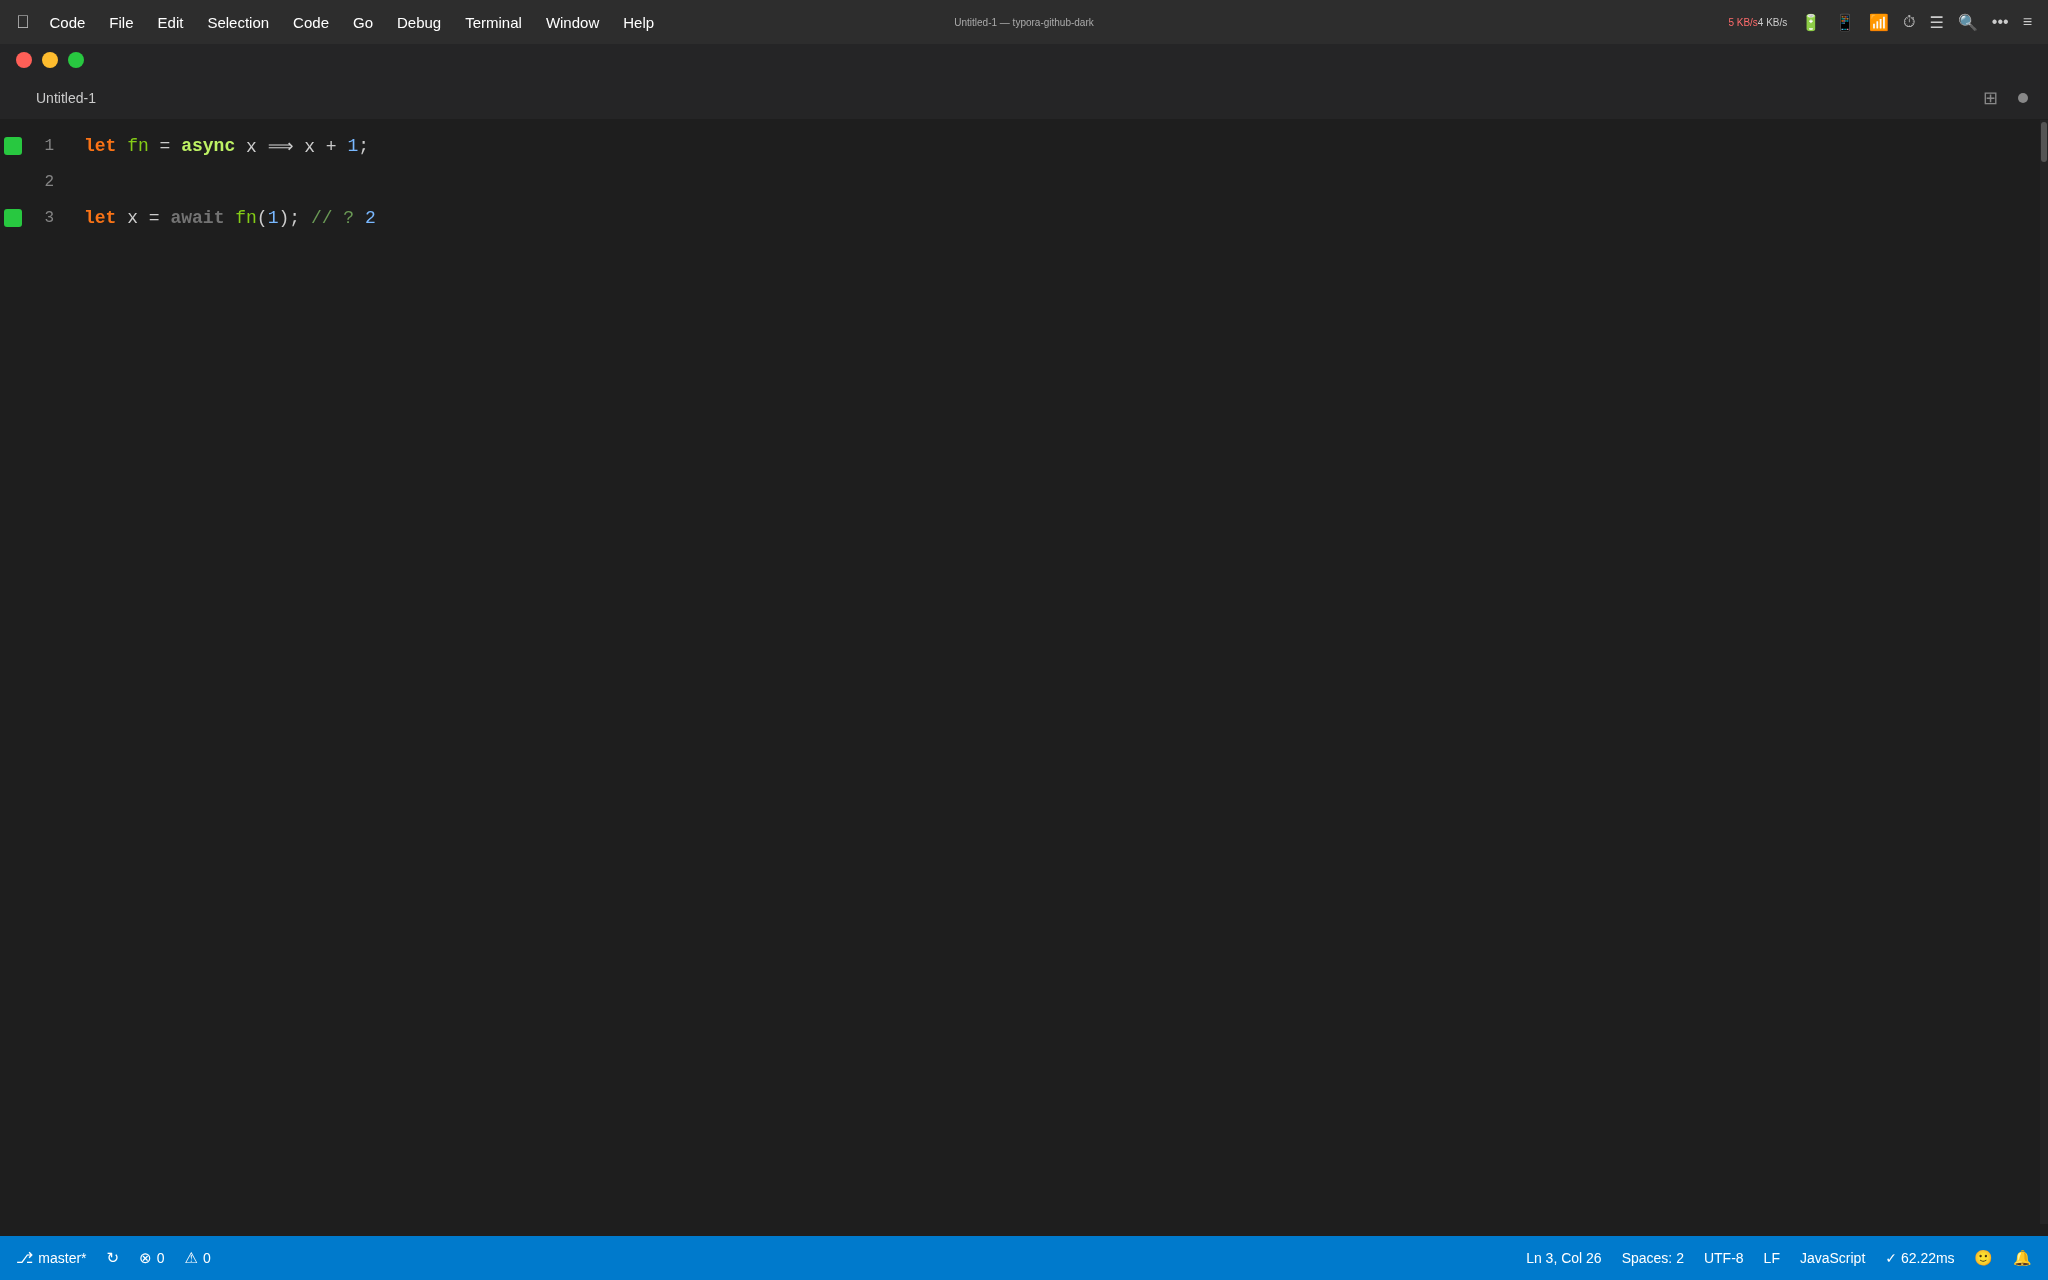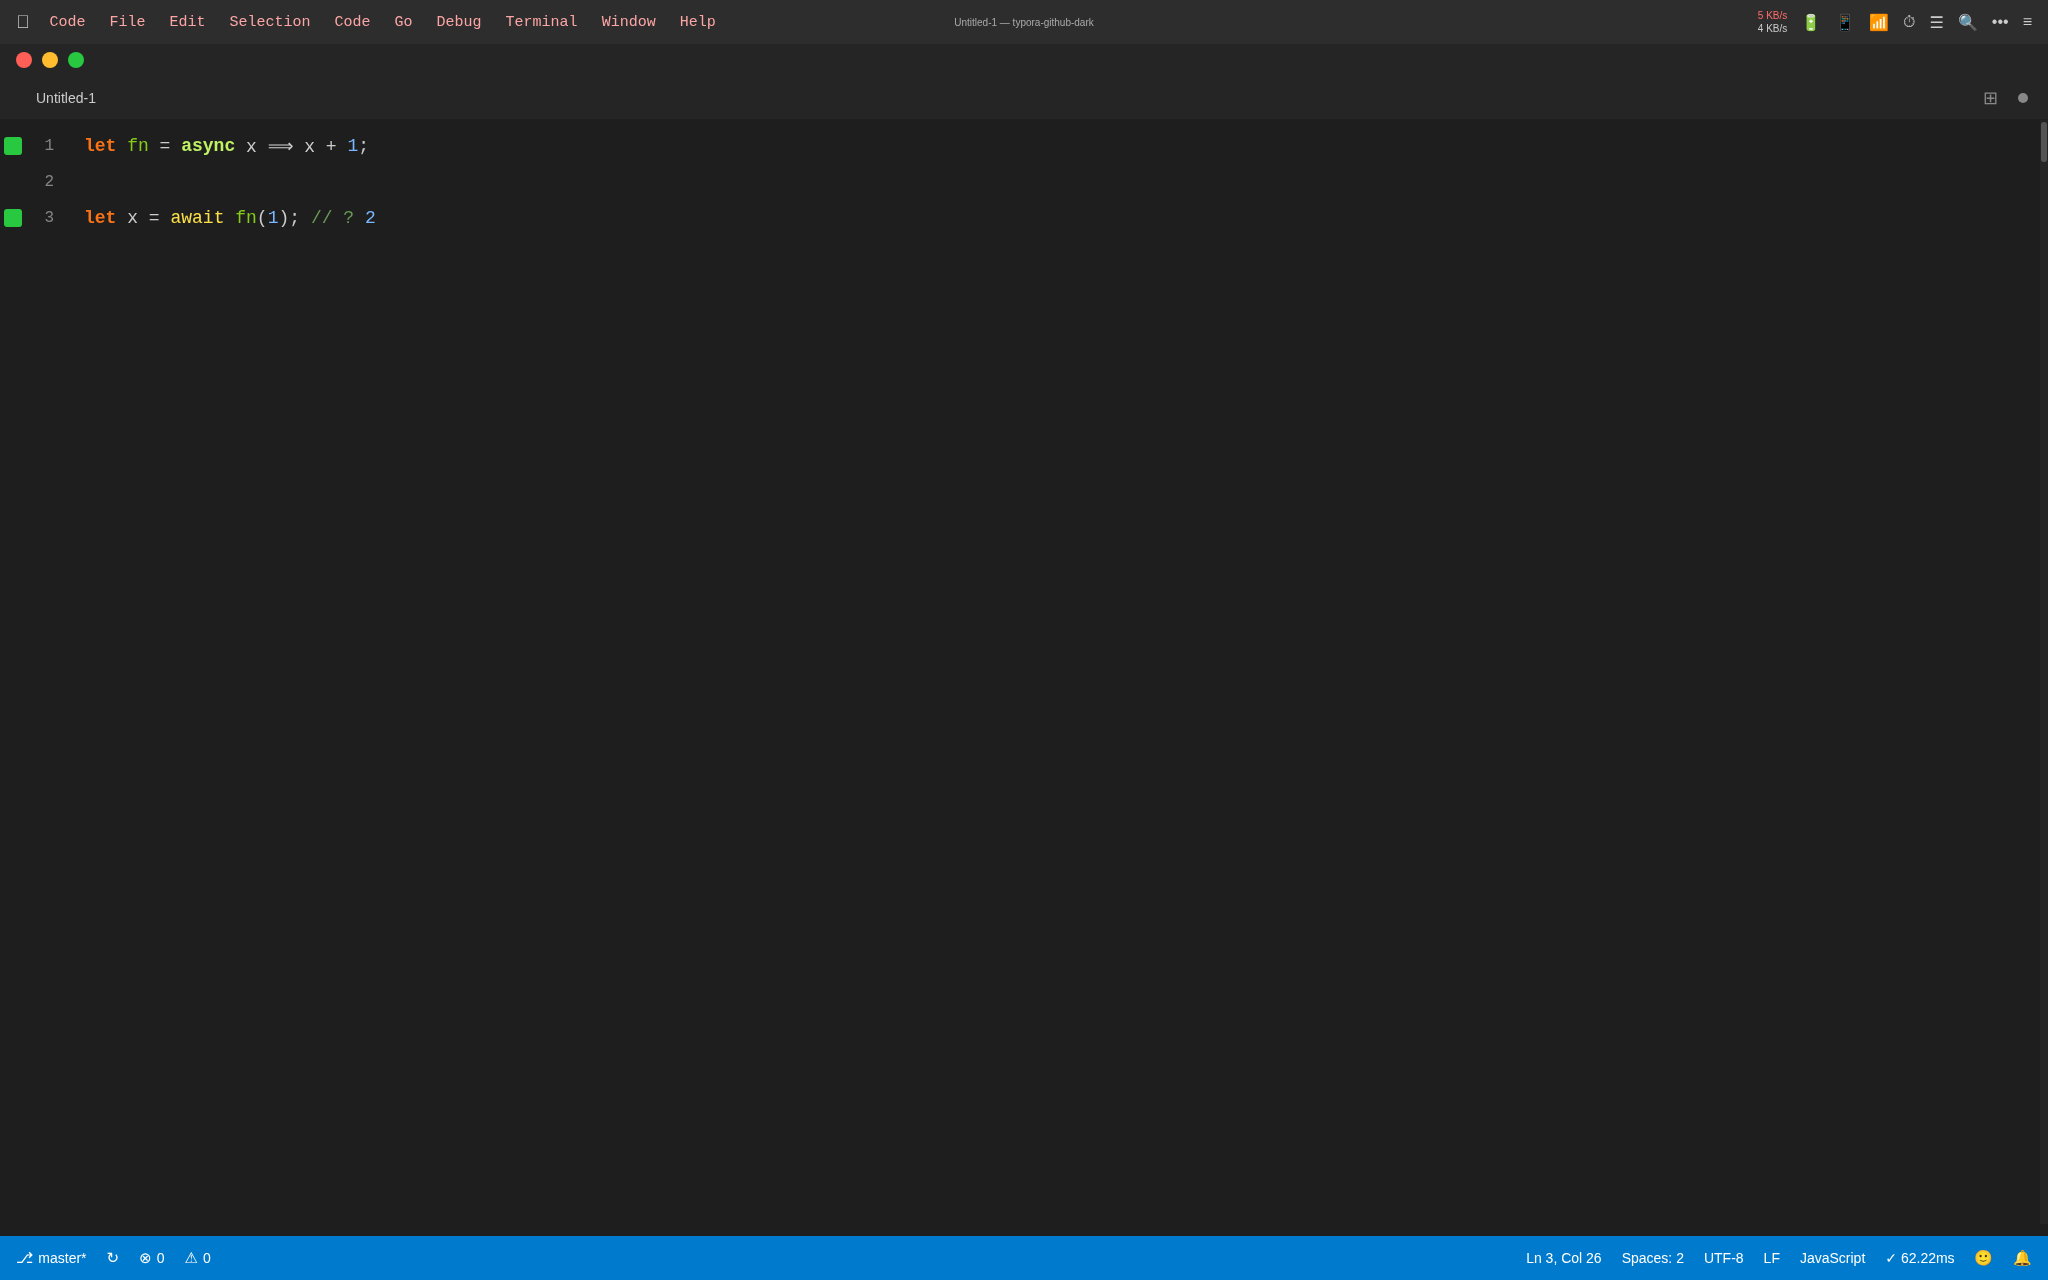--- a/index.html
+++ b/index.html
@@ -28,26 +28,25 @@
 
     .menu-apple {
       font-size: 18px;
       color: #ccc;
       margin-right: 6px;
       cursor: default;
     }
 
     .menu-item {
       font-size: 15px;
-      color: #fca5a5;
+      color: #ffffff;
       padding: 2px 10px;
       border-radius: 4px;
       cursor: default;
       white-space: nowrap;
-      font-family: Liberation Mono, monospace;
     }
 
     .menu-title {
       position: absolute;
       left: 50%;
       transform: translateX(-50%);
       font-size: 10px;
       color: #aaa;
       white-space: nowrap;
       pointer-events: none;
@@ -57,21 +56,20 @@
       margin-left: auto;
       display: flex;
       align-items: center;
       gap: 14px;
       font-size: 12px;
       color: #ccc;
     }
 
     .net-speed {
       display: flex;
-      flex-direction: column;
       align-items: flex-end;
       font-size: 10px;
       line-height: 1.3;
       color: #ccc;
     }
 
     .net-speed .up { color: #ff6b6b; }
     .net-speed .down { color: #ccc; }
 
     .sys-icon {
@@ -201,21 +199,21 @@
       display: flex;
       align-items: center;
       font-family: 'Menlo', 'Monaco', 'Courier New', monospace;
       font-size: 18px;
       white-space: pre;
     }
 
     
     .kw-let   { color: #f97316; font-weight: 600; }   
     .kw-async { color: #bef264; font-weight: 600; }   
-    .kw-await { color: #fde047; font-weight: 400; }   
+    .kw-await { color: #737373; font-weight: 700; }   
     .fn-name  { color: #84cc16; }                      
     .var-name { color: #ccc; }
     .op       { color: #ccc; }
     .punc     { color: #ccc; }
     .num      { color: #79b8ff; }
     .comment  { color: #6a9955; }
     .inferred { color: #79b8ff; }
 
     
     #scrollbar {

